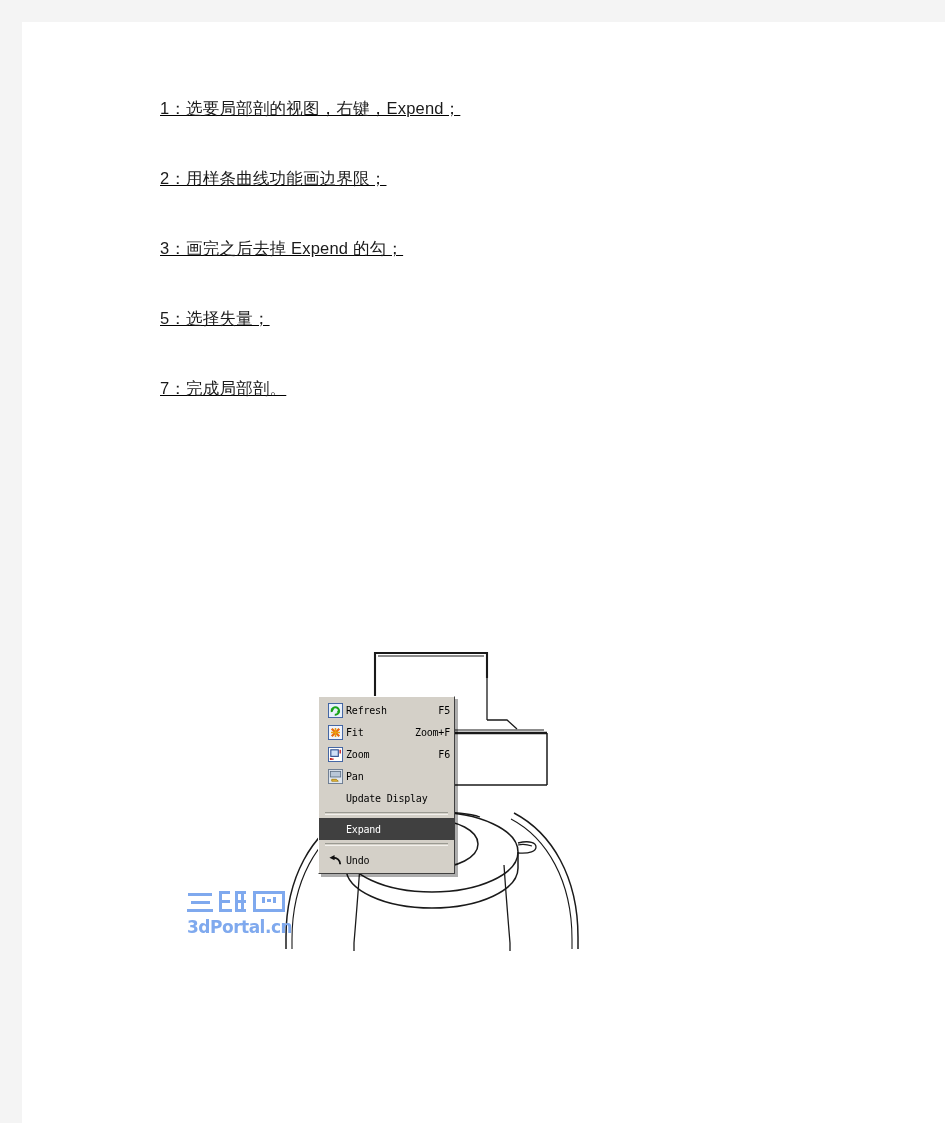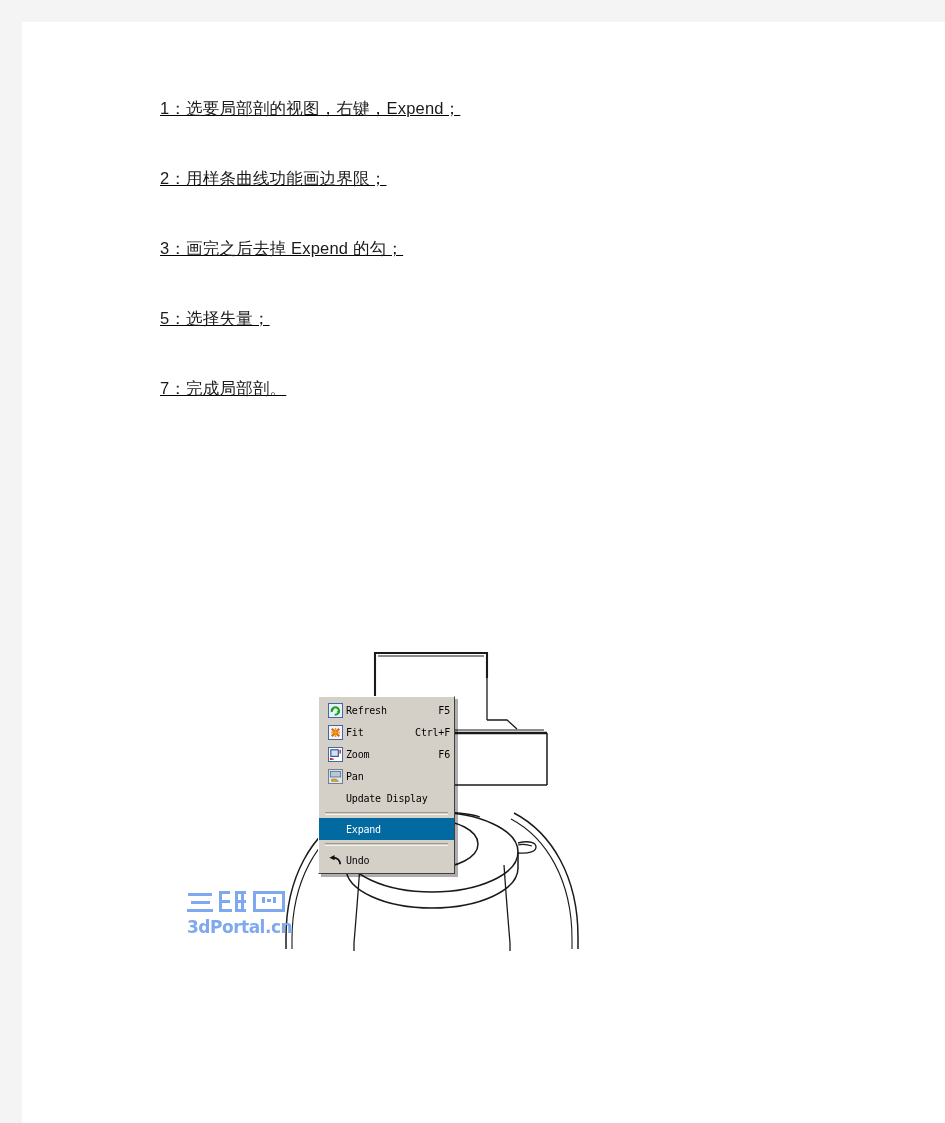--- a/index.html
+++ b/index.html
@@ -87,21 +87,21 @@
     position: relative;
     height: 22px;
     display: flex;
     align-items: center;
     padding: 0 4px 0 5px;
     color: #000000;
     font-size: 10px;
     letter-spacing: -0.2px;
   }
   .menu-item.highlighted {
-    background: #0369a1;
+    background: #404040;
     color: #ffffff;
   }
   .menu-icon-slot {
     width: 22px;
     min-width: 22px;
     height: 18px;
     display: flex;
     align-items: center;
     justify-content: center;
   }
@@ -248,21 +248,21 @@
 
     <div class="menu-item">
       <span class="menu-icon-slot">
         <svg class="icon-box" viewBox="0 0 16 16">
           <rect x="0.5" y="0.5" width="15" height="15" fill="#eef3fc" stroke="#3b5fa0"></rect>
           <path d="M4 4 L12 12 M12 4 L4 12" stroke="#e86a10" stroke-width="2.4"></path>
           <path d="M8 3.2 L8 12.8 M3.2 8 L12.8 8" stroke="#e8a010" stroke-width="1.6"></path>
         </svg>
       </span>
       <span class="menu-label">Fit</span>
-      <span class="menu-shortcut">Ctrl+F</span>
+      <span class="menu-shortcut">Zoom+F</span>
     </div>
 
     <div class="menu-item">
       <span class="menu-icon-slot">
         <svg class="icon-box" viewBox="0 0 16 16">
           <rect x="0.5" y="0.5" width="15" height="15" fill="#ffffff" stroke="#3b5fa0"></rect>
           <rect x="3" y="3" width="8" height="7" fill="#cfe0f7" stroke="#2f4f8f" stroke-width="1.2"></rect>
           <path d="M2 13 L6 13 M13 3 L13 7" stroke="#c01010" stroke-width="1.4"></path>
           <circle cx="3" cy="12.6" r="1" fill="#c01010"></circle>
         </svg>

